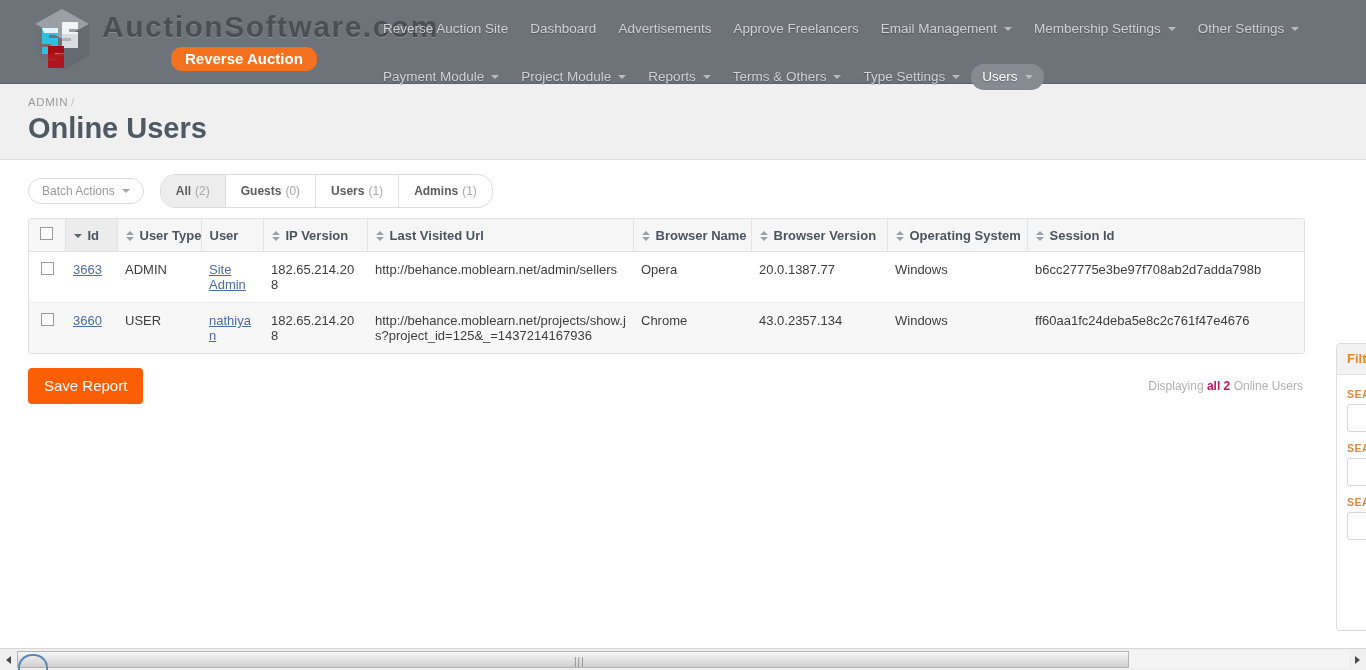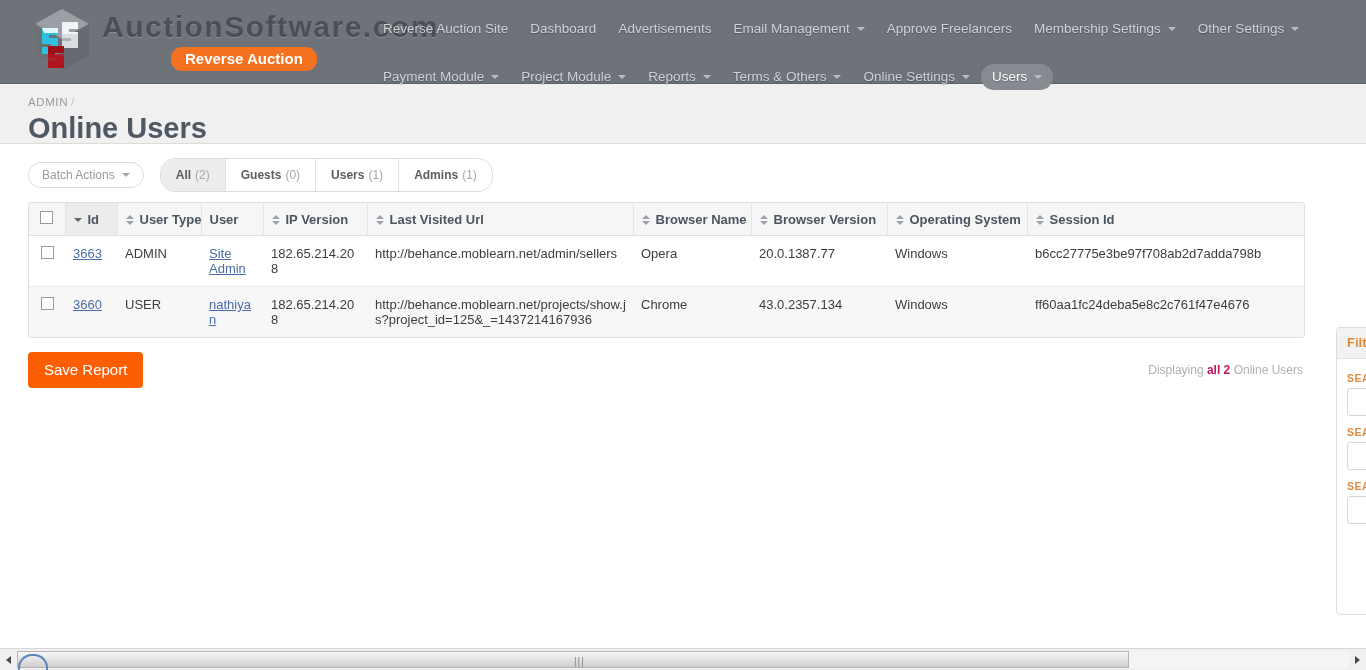--- a/index.html
+++ b/index.html
@@ -74,21 +74,21 @@
     border-left: 4px solid transparent;
     border-right: 4px solid transparent;
     border-top: 4px solid #b9bcc1;
   }
 
   
   .pagehead {
     background: #f0f0f0;
     border-bottom: 1px solid #dcdcdc;
     padding: 12px 18px 14px 28px;
-    height: 60px;
+    height: 76px;
   }
   .breadcrumb { font-size: 11.5px; color: #9a9a9a; letter-spacing: 0.6px; }
   .breadcrumb .sep { color: #c0c0c0; margin-left: 3px; }
   .page-title {
     font-size: 29px; font-weight: bold; color: #4e5964;
     margin-top: 2px; line-height: 36px;
   }
 
   
   .content { position: relative; background: #ffffff; height: 514px; }
@@ -314,27 +314,27 @@
         <div class="nav-item">
           <span>Reverse Auction Site</span>
         </div>
         <div class="nav-item">
           <span>Dashboard</span>
         </div>
         <div class="nav-item">
           <span>Advertisements</span>
         </div>
         <div class="nav-item">
+          <span>Approve Freelancers</span>
+        </div>
+        <div class="nav-item">
           <span>Email Management</span>
           <span class="caret"></span>
         </div>
         <div class="nav-item">
-          <span>Approve Freelancers</span>
-        </div>
-        <div class="nav-item">
           <span>Membership Settings</span>
           <span class="caret"></span>
         </div>
         <div class="nav-item">
           <span>Other Settings</span>
           <span class="caret"></span>
         </div>
       </div>
       <div class="nav-row row2">
         <div class="nav-item">
@@ -347,21 +347,21 @@
         </div>
         <div class="nav-item">
           <span>Reports</span>
           <span class="caret"></span>
         </div>
         <div class="nav-item">
           <span>Terms &amp; Others</span>
           <span class="caret"></span>
         </div>
         <div class="nav-item">
-          <span>Online Settings</span>
+          <span>Type Settings</span>
           <span class="caret"></span>
         </div>
         <div class="nav-item active">
           <span>Users</span>
           <span class="caret"></span>
         </div>
       </div>
     </div>
   </div>
 

